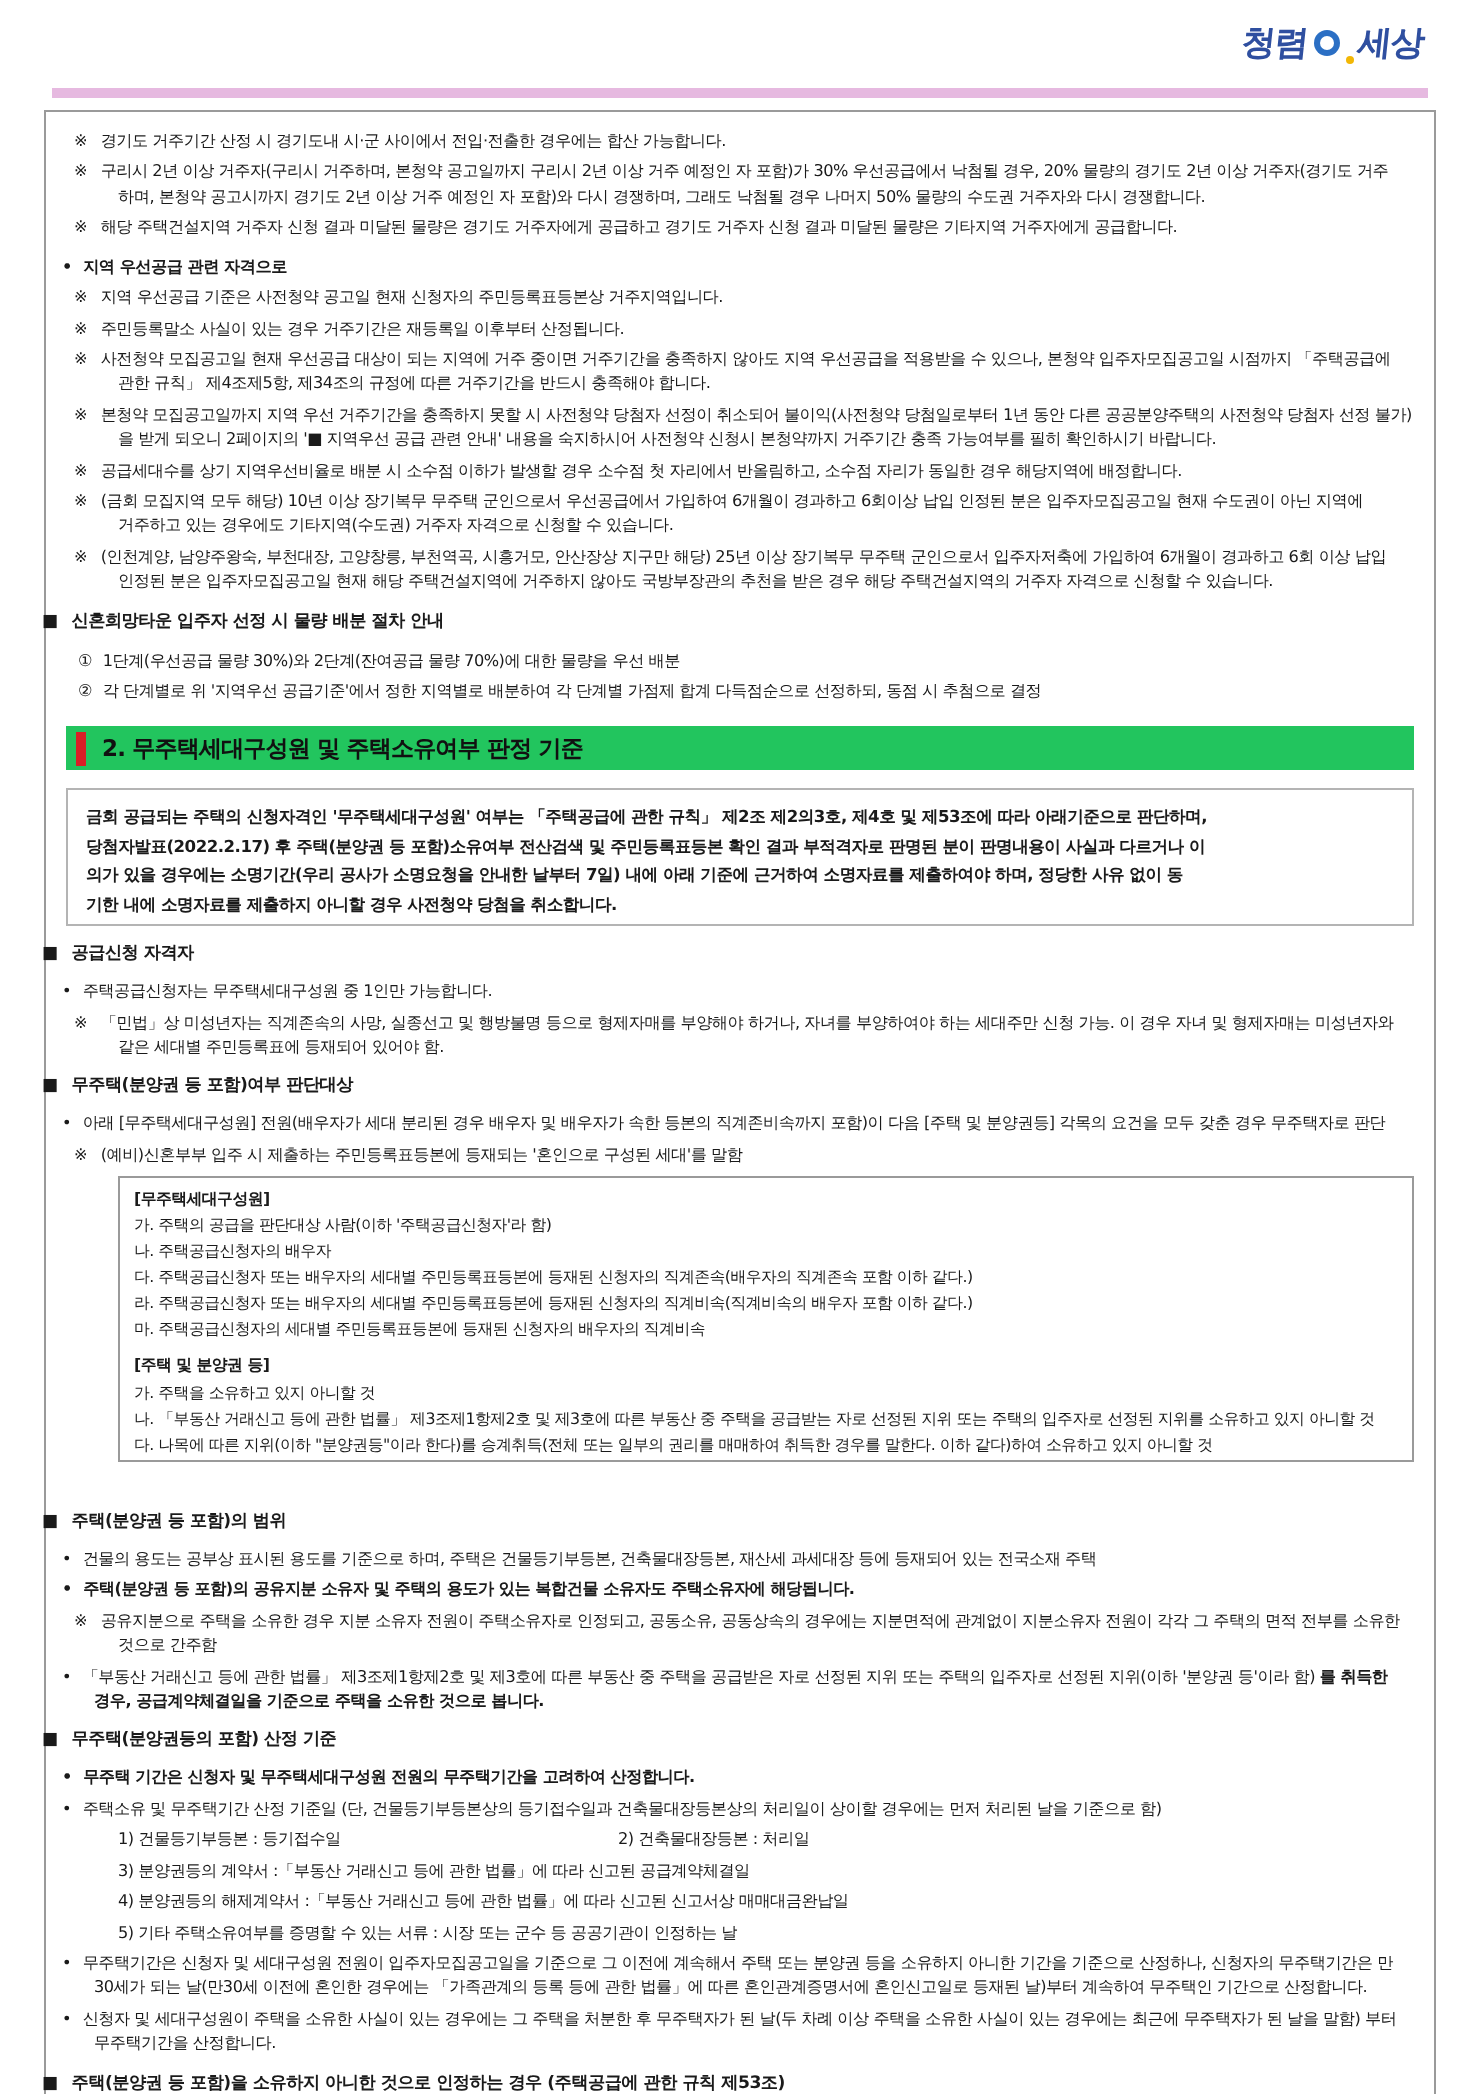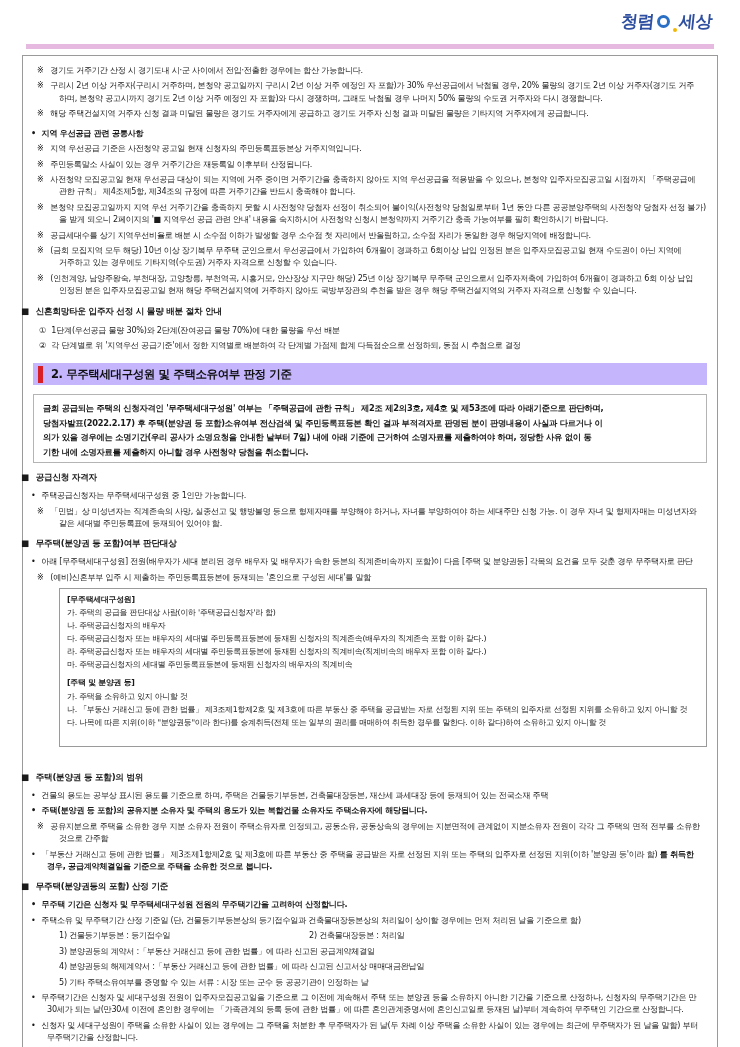--- a/index.html
+++ b/index.html
@@ -100,21 +100,21 @@
   .lvl-dot   { padding-left: 14px; text-indent: -8px; }
   .lvl-sq    { padding-left: 12px; text-indent: -12px; font-weight: bold; font-size: 8.6px; margin-top: 8px; margin-bottom: 5px; }
   .lvl-num   { padding-left: 26px; text-indent: -10px; }
   .lvl-ga    { padding-left: 17px; text-indent: -17px; }
   .lvl-plain { padding-left: 0; }
 
   .mark { display: inline-block; }
 
   
   .sec-title {
-    background: #c4b5fd;
+    background: #22c55e;
     display: flex;
     align-items: center;
     margin: 12px 0 9px 0;
     height: 22px;
     padding-left: 0;
   }
   .sec-bar {
     width: 5px;
     height: 17px;
     background: #d91f26;
@@ -139,21 +139,21 @@
     font-weight: bold;
     font-size: 8.3px;
     line-height: 1.62;
     margin-bottom: 1px;
   }
 
   
   .def-box {
     border: 1px solid #9a9a9a;
     margin: 5px 0 24px 26px;
-    padding: 5px 7px 16px 7px;
+    padding: 5px 7px 0 7px;
   }
   .def-box .ln {
     font-size: 7.9px;
     margin-bottom: 1.4px;
     line-height: 1.48;
   }
   .def-head {
     font-weight: bold;
     margin-bottom: 2px;
   }
@@ -185,21 +185,21 @@
   </div>
 
   <div class="rule-pink"></div>
 
   <div class="frame">
 
     <p class="ln lvl-star"><span class="mark">※</span> <span>경기도 거주기간 산정 시 경기도내 시·군 사이에서 전입·전출한 경우에는 합산 가능합니다.</span></p>
     <p class="ln lvl-star"><span class="mark">※</span> <span>구리시 2년 이상 거주자(구리시 거주하며, 본청약 공고일까지 구리시 2년 이상 거주 예정인 자 포함)가 30% 우선공급에서 낙첨될 경우, 20% 물량의 경기도 2년 이상 거주자(경기도 거주 하며, 본청약 공고시까지 경기도 2년 이상 거주 예정인 자 포함)와 다시 경쟁하며, 그래도 낙첨될 경우 나머지 50% 물량의 수도권 거주자와 다시 경쟁합니다.</span></p>
     <p class="ln lvl-star"><span class="mark">※</span> <span>해당 주택건설지역 거주자 신청 결과 미달된 물량은 경기도 거주자에게 공급하고 경기도 거주자 신청 결과 미달된 물량은 기타지역 거주자에게 공급합니다.</span></p>
 
-    <p class="ln lvl-dot b" style="margin-top:7px;"><span class="mark">•</span> <span>지역 우선공급 관련 공통사항</span></p>
+    <p class="ln lvl-dot b" style="margin-top:7px;"><span class="mark">•</span> <span>지역 우선공급 관련 자격으로</span></p>
     <p class="ln lvl-star"><span class="mark">※</span> <span>지역 우선공급 기준은 사전청약 공고일 현재 신청자의 주민등록표등본상 거주지역입니다.</span></p>
     <p class="ln lvl-star"><span class="mark">※</span> <span>주민등록말소 사실이 있는 경우 거주기간은 재등록일 이후부터 산정됩니다.</span></p>
     <p class="ln lvl-star"><span class="mark">※</span> <span>사전청약 모집공고일 현재 우선공급 대상이 되는 지역에 거주 중이면 거주기간을 충족하지 않아도 지역 우선공급을 적용받을 수 있으나, 본청약 입주자모집공고일 시점까지 「주택공급에 관한 규칙」 제4조제5항, 제34조의 규정에 따른 거주기간을 반드시 충족해야 합니다.</span></p>
     <p class="ln lvl-star"><span class="mark">※</span> <span>본청약 모집공고일까지 지역 우선 거주기간을 충족하지 못할 시 사전청약 당첨자 선정이 취소되어 불이익(사전청약 당첨일로부터 1년 동안 다른 공공분양주택의 사전청약 당첨자 선정 불가)을 받게 되오니 2페이지의 '■ 지역우선 공급 관련 안내' 내용을 숙지하시어 사전청약 신청시 본청약까지 거주기간 충족 가능여부를 필히 확인하시기 바랍니다.</span></p>
     <p class="ln lvl-star"><span class="mark">※</span> <span>공급세대수를 상기 지역우선비율로 배분 시 소수점 이하가 발생할 경우 소수점 첫 자리에서 반올림하고, 소수점 자리가 동일한 경우 해당지역에 배정합니다.</span></p>
     <p class="ln lvl-star"><span class="mark">※</span> <span>(금회 모집지역 모두 해당) 10년 이상 장기복무 무주택 군인으로서 우선공급에서 가입하여 6개월이 경과하고 6회이상 납입 인정된 분은 입주자모집공고일 현재 수도권이 아닌 지역에 거주하고 있는 경우에도 기타지역(수도권) 거주자 자격으로 신청할 수 있습니다.</span></p>
     <p class="ln lvl-star"><span class="mark">※</span> <span>(인천계양, 남양주왕숙, 부천대장, 고양창릉, 부천역곡, 시흥거모, 안산장상 지구만 해당) 25년 이상 장기복무 무주택 군인으로서 입주자저축에 가입하여 6개월이 경과하고 6회 이상 납입 인정된 분은 입주자모집공고일 현재 해당 주택건설지역에 거주하지 않아도 국방부장관의 추천을 받은 경우 해당 주택건설지역의 거주자 자격으로 신청할 수 있습니다.</span></p>
 
     <p class="ln lvl-sq" style="margin-top:9px;"><span class="mark">■</span> <span>신혼희망타운 입주자 선정 시 물량 배분 절차 안내</span></p>
     <p class="ln lvl-num"><span class="mark">①</span> <span>1단계(우선공급 물량 30%)와 2단계(잔여공급 물량 70%)에 대한 물량을 우선 배분</span></p>

